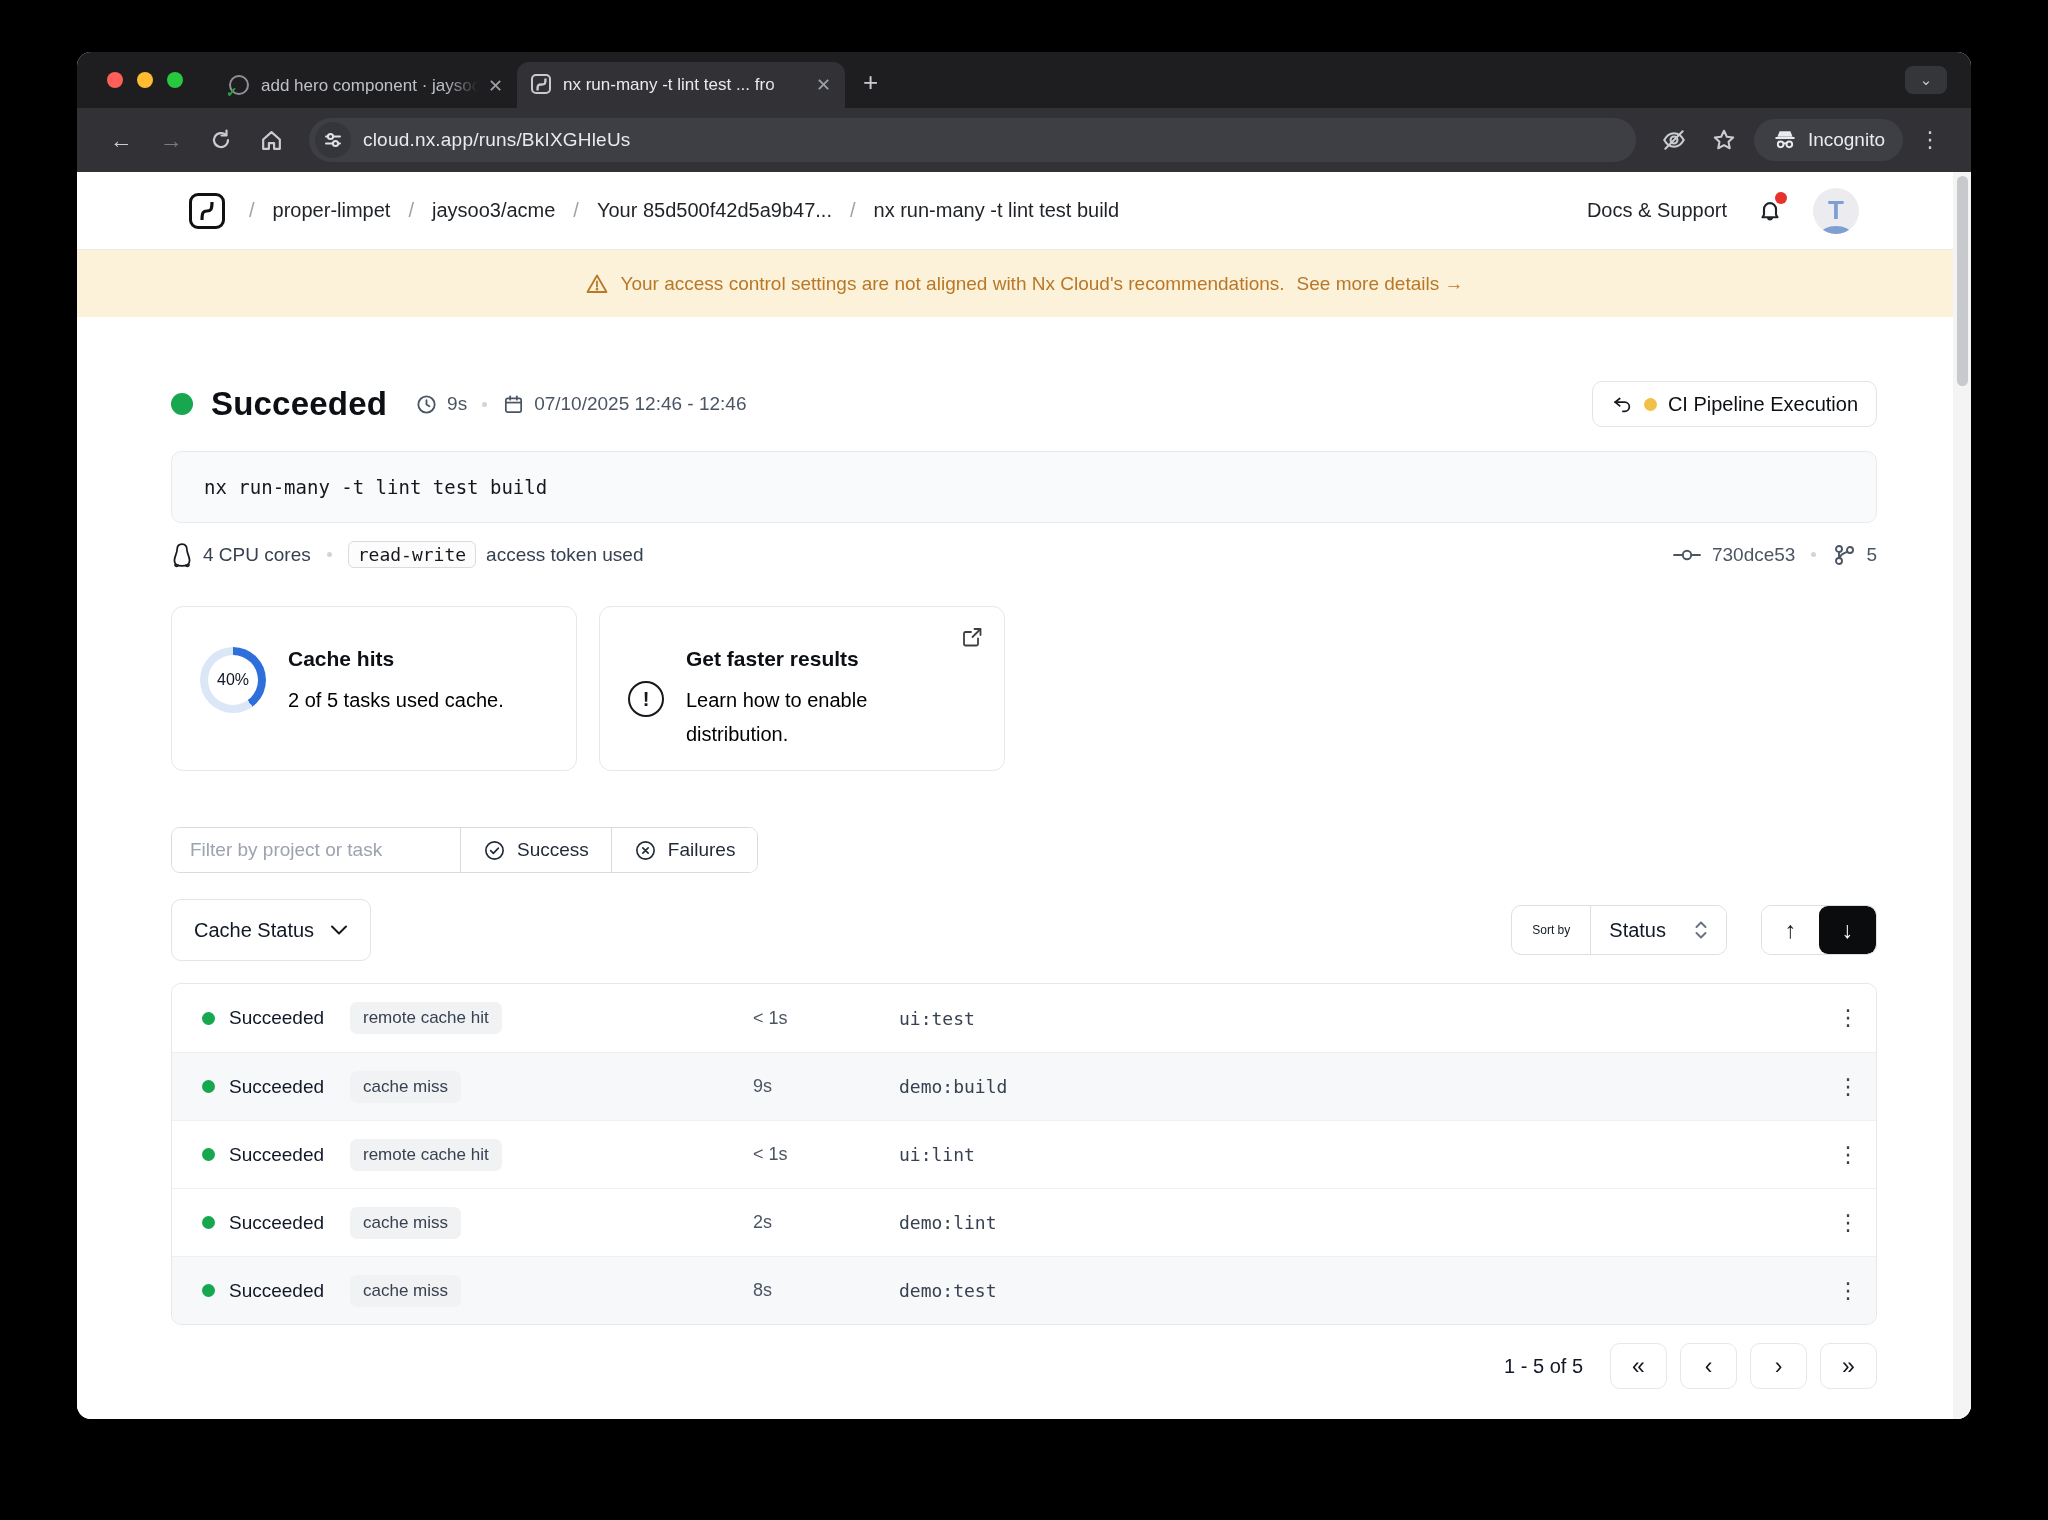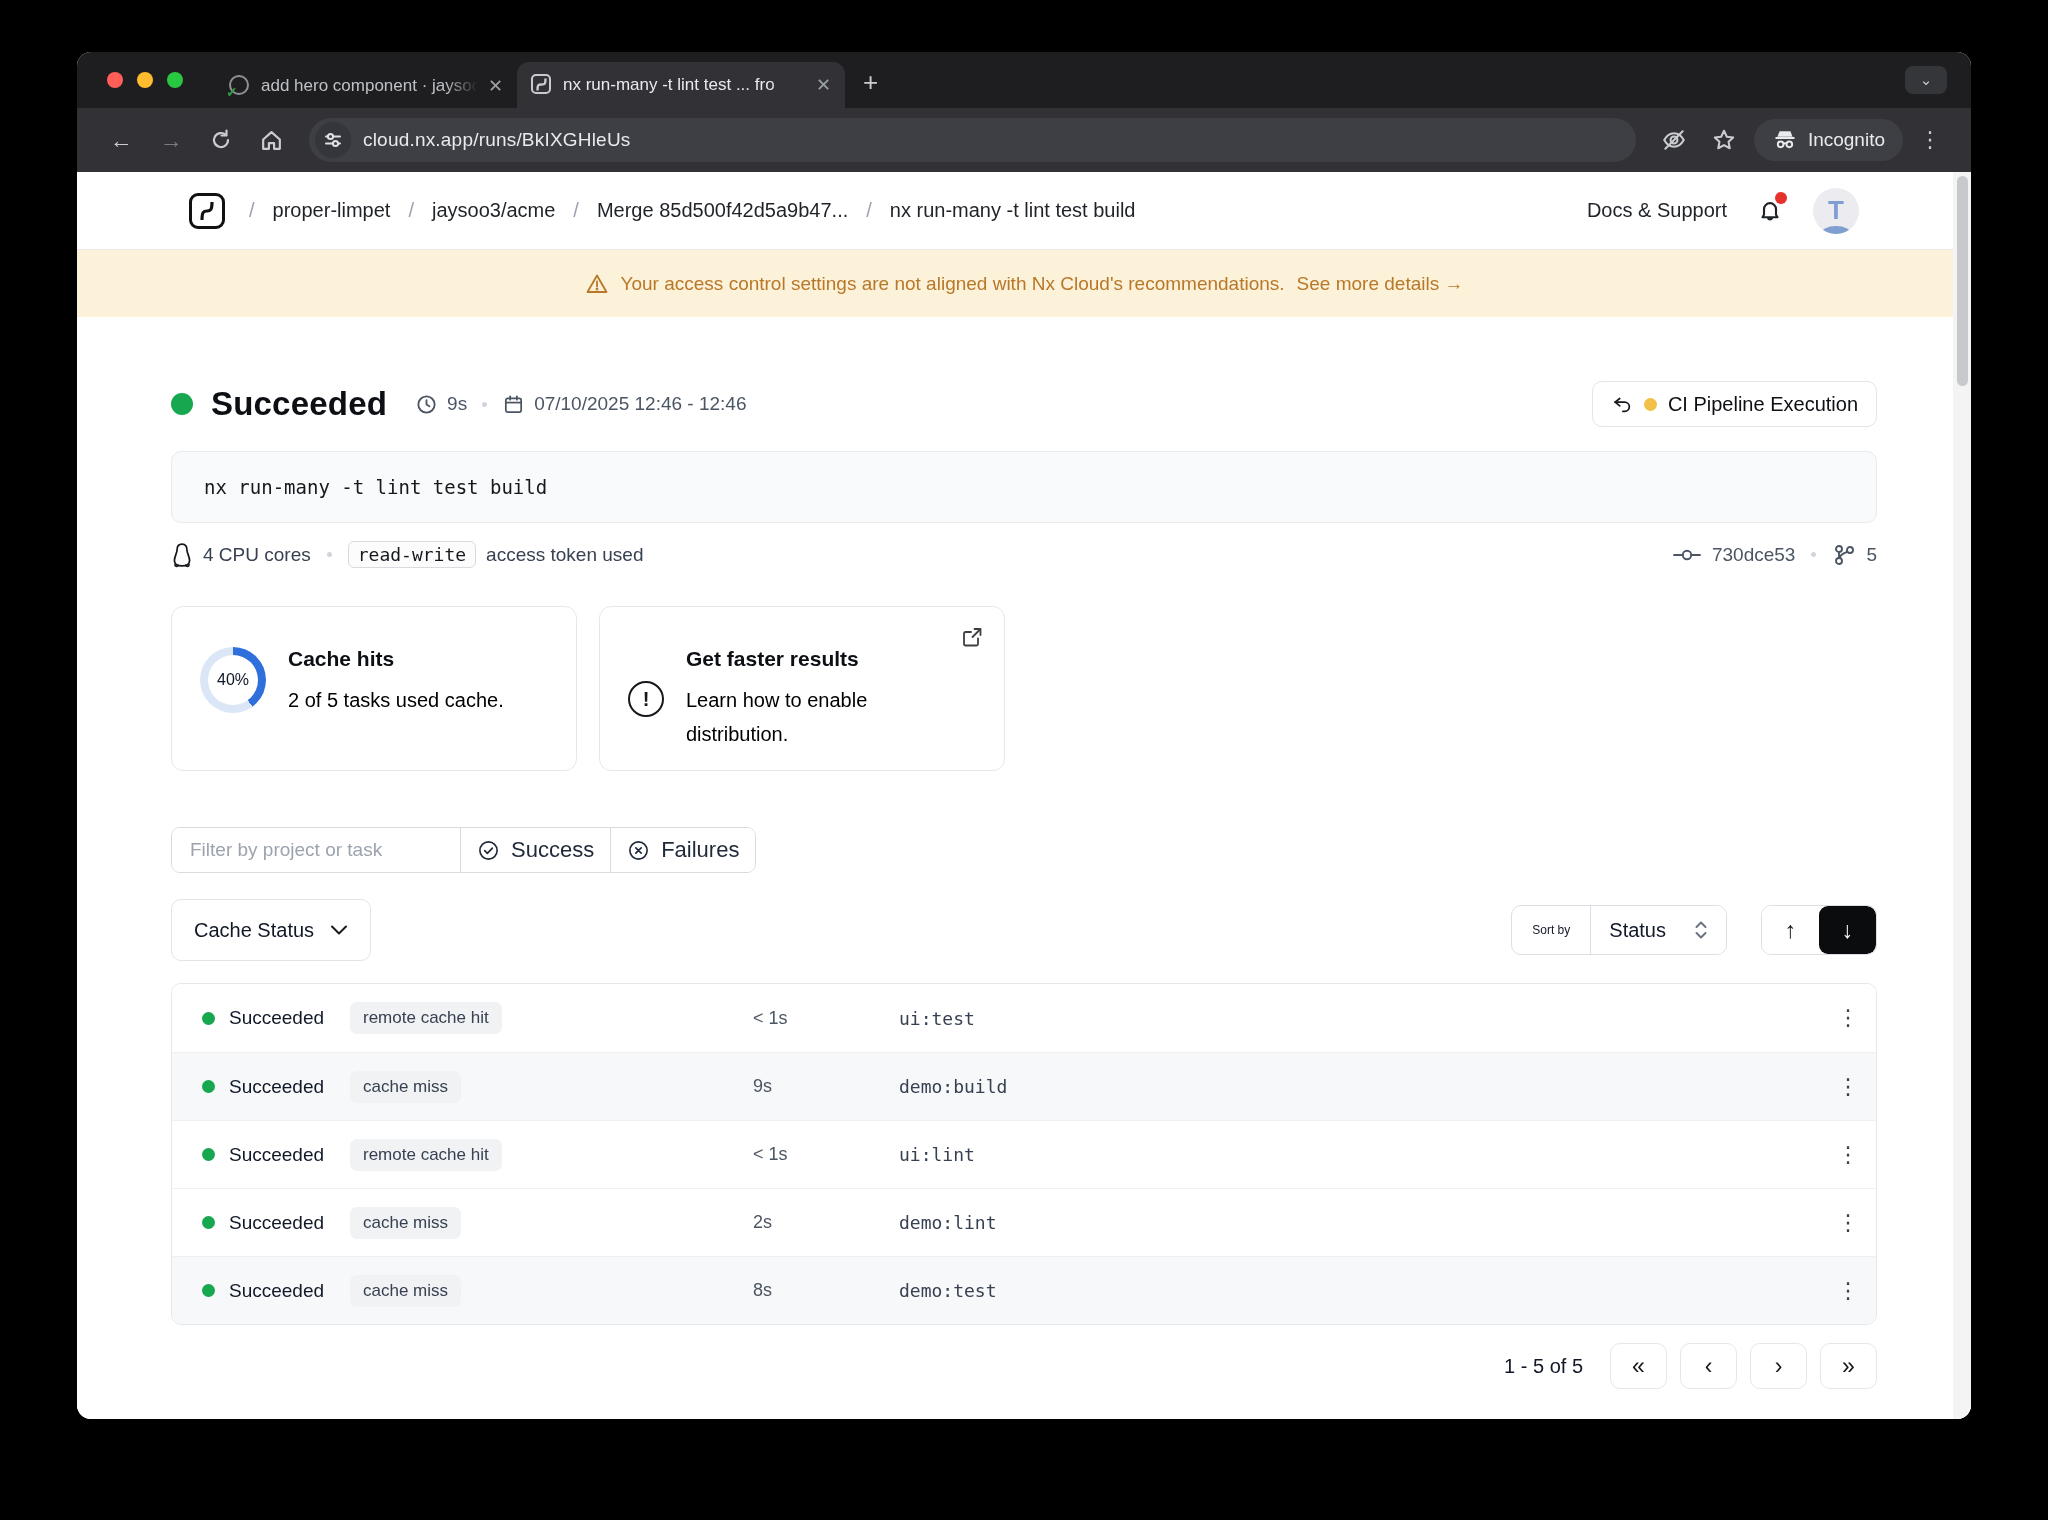--- a/index.html
+++ b/index.html
@@ -86,21 +86,21 @@
   .card h3 { font-size:21px; font-weight:600; color:#0c0f14; margin-bottom:12px; }
   .card p { font-size:20px; color:#000000; line-height:34px;margin-top:8px; }
   .info-circle { width:36px; height:36px; border:2.5px solid #16181d; border-radius:50%; display:flex; align-items:center; justify-content:center;
                  font-weight:bold; font-size:20px; color:#16181d; flex:none; margin-top:34px;}
   .extlink { position:absolute; right:20px; top:18px; }
 
   .filter-row { margin-top:56px; display:flex; }
   .seg-group { display:flex; border:1px solid #d8dbe0; border-radius:9px; overflow:hidden; height:46px; }
   .seg-input { width:288px; border:none; outline:none; padding:0 18px; font-size:19px; font-family:"Liberation Sans",sans-serif; color:#6d28d9;}
   .seg-input::placeholder { color:#9ca3af; }
-  .seg-btn { display:flex; align-items:center; gap:11px; padding:0 16px; border-left:1px solid #d8dbe0; font-size:22px; color:#1f2937; background:#fff;}
+  .seg-btn { display:flex; align-items:center; gap:11px; padding:0 22px; border-left:1px solid #d8dbe0; font-size:19px; color:#1f2937; background:#fff;}
 
   .controls-row { margin-top:26px; display:flex; align-items:center; }
   .dropdown { height:62px; border:1px solid #e2e4e8; border-radius:10px; display:flex; align-items:center; gap:16px; padding:0 22px; font-size:20px; color:#111827; background:#fff;}
   .sort-wrap { margin-left:auto; display:flex; align-items:center; gap:34px; }
   .sort-group { display:flex; border:1px solid #dcdfe3; border-radius:10px; height:50px; overflow:hidden; }
   .sort-label { display:flex; align-items:center; padding:0 20px; font-size:12px; color:#111827; border-right:1px solid #dcdfe3; }
   .sort-select { display:flex; align-items:center; gap:28px; padding:0 18px; font-size:20px; color:#111827; background:#fff;}
   .dir-group { display:flex; border:1px solid #dcdfe3; border-radius:10px; overflow:hidden; height:50px; }
   .dir-btn { width:57px; display:flex; align-items:center; justify-content:center; font-size:23px; background:#fff; color:#16181d;}
   .dir-btn.active { background:#0b0c0e; color:#fff; border-radius:9px; }
@@ -215,21 +215,21 @@
       <div class="nx-logo">
         <svg class="icn" width="16" height="20" viewBox="0 0 16 20">
             <path d="M3 19 C3 11 4.5 10 8 10 C11.5 10 13 9 13 1" fill="none" stroke="#111" stroke-width="3.2"></path>
           </svg>
       </div>
       <span class="crumb-sep">/</span>
       <span class="crumb">proper-limpet</span>
       <span class="crumb-sep">/</span>
       <span class="crumb">jaysoo3/acme</span>
       <span class="crumb-sep">/</span>
-      <span class="crumb">Merge 85d500f42d5a9b47...</span>
+      <span class="crumb">Your 85d500f42d5a9b47...</span>
       <span class="crumb-sep">/</span>
       <span class="crumb">nx run-many -t lint test build</span>
       <div class="crumb-right">
         <span class="docs">Docs &amp; Support</span>
         <div class="bell-wrap">
           <svg class="icn" width="30" height="30" viewBox="0 0 24 24" fill="none" stroke="#1f2328" stroke-width="1.7" stroke-linejoin="round">
             <path d="M6 17 H18 L16.8 15 V10.5 A4.8 4.8 0 0 0 7.2 10.5 V15 Z"></path>
             <path d="M10.3 17.5 A1.8 1.8 0 0 0 13.7 17.5"></path>
           </svg>
           <div class="bell-dot"></div>

